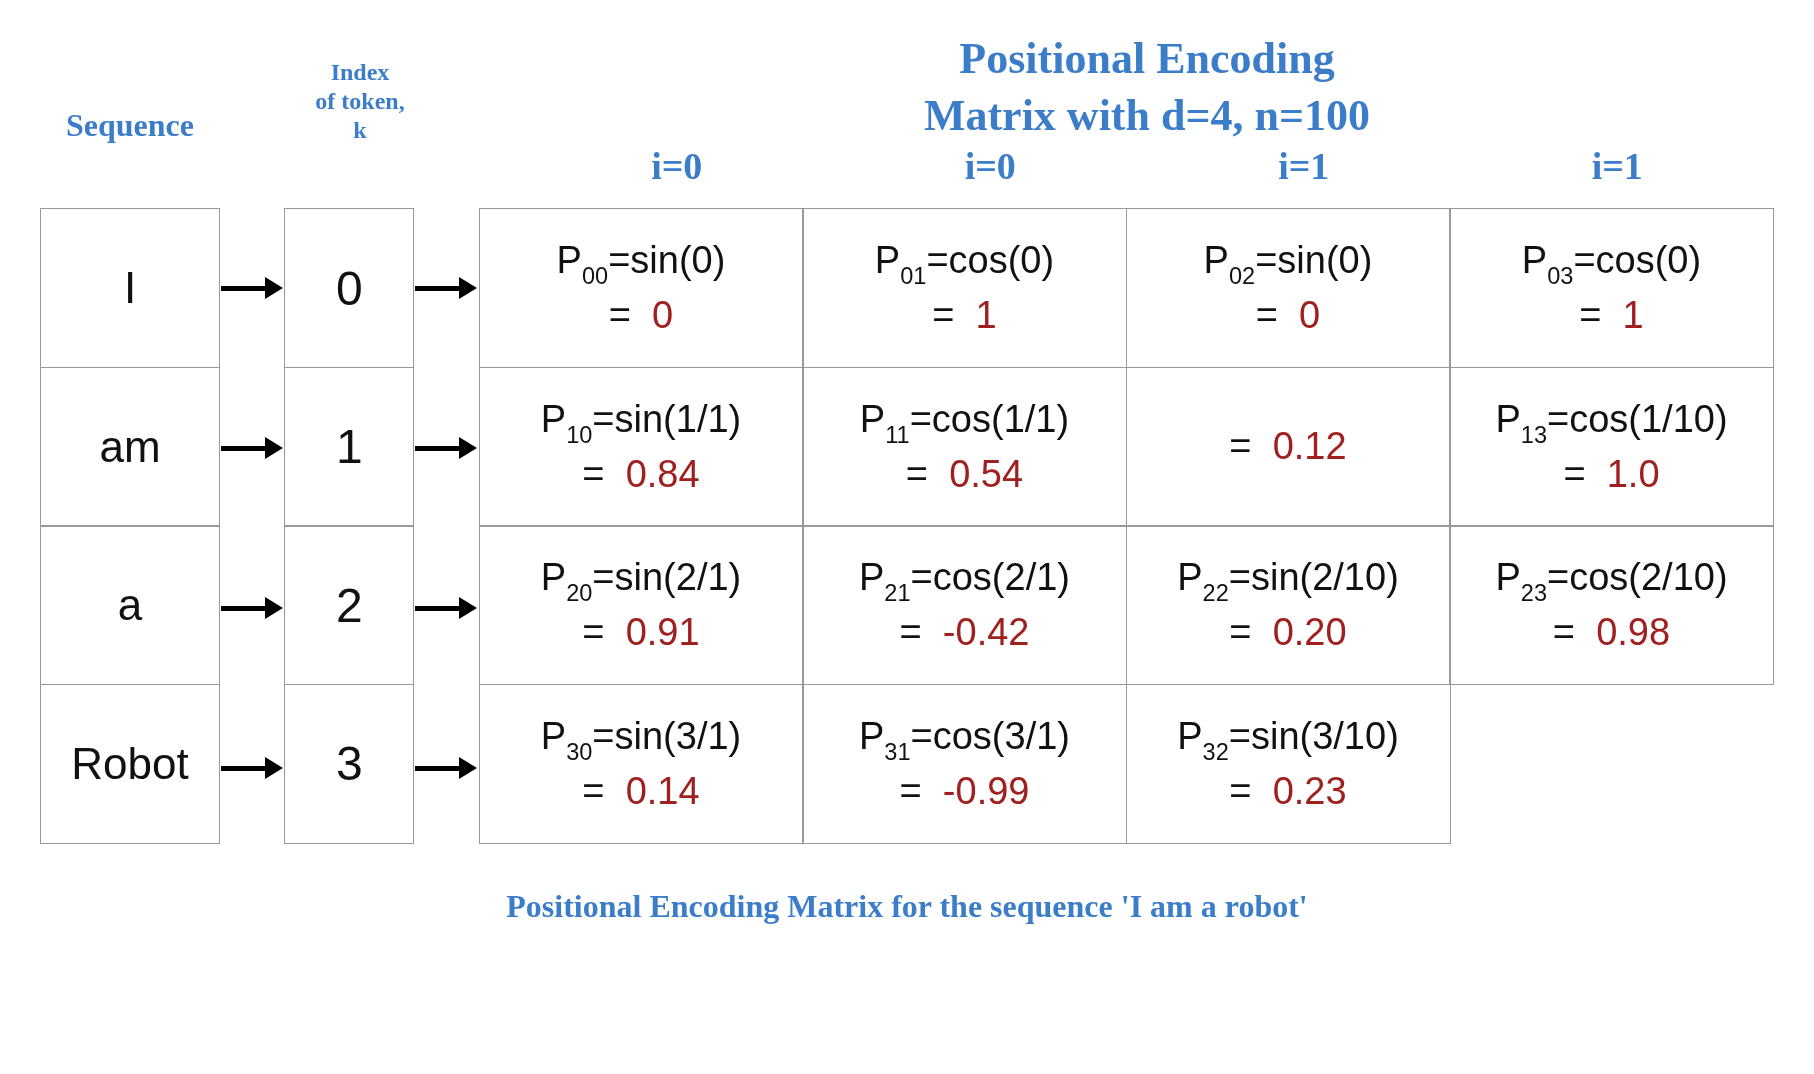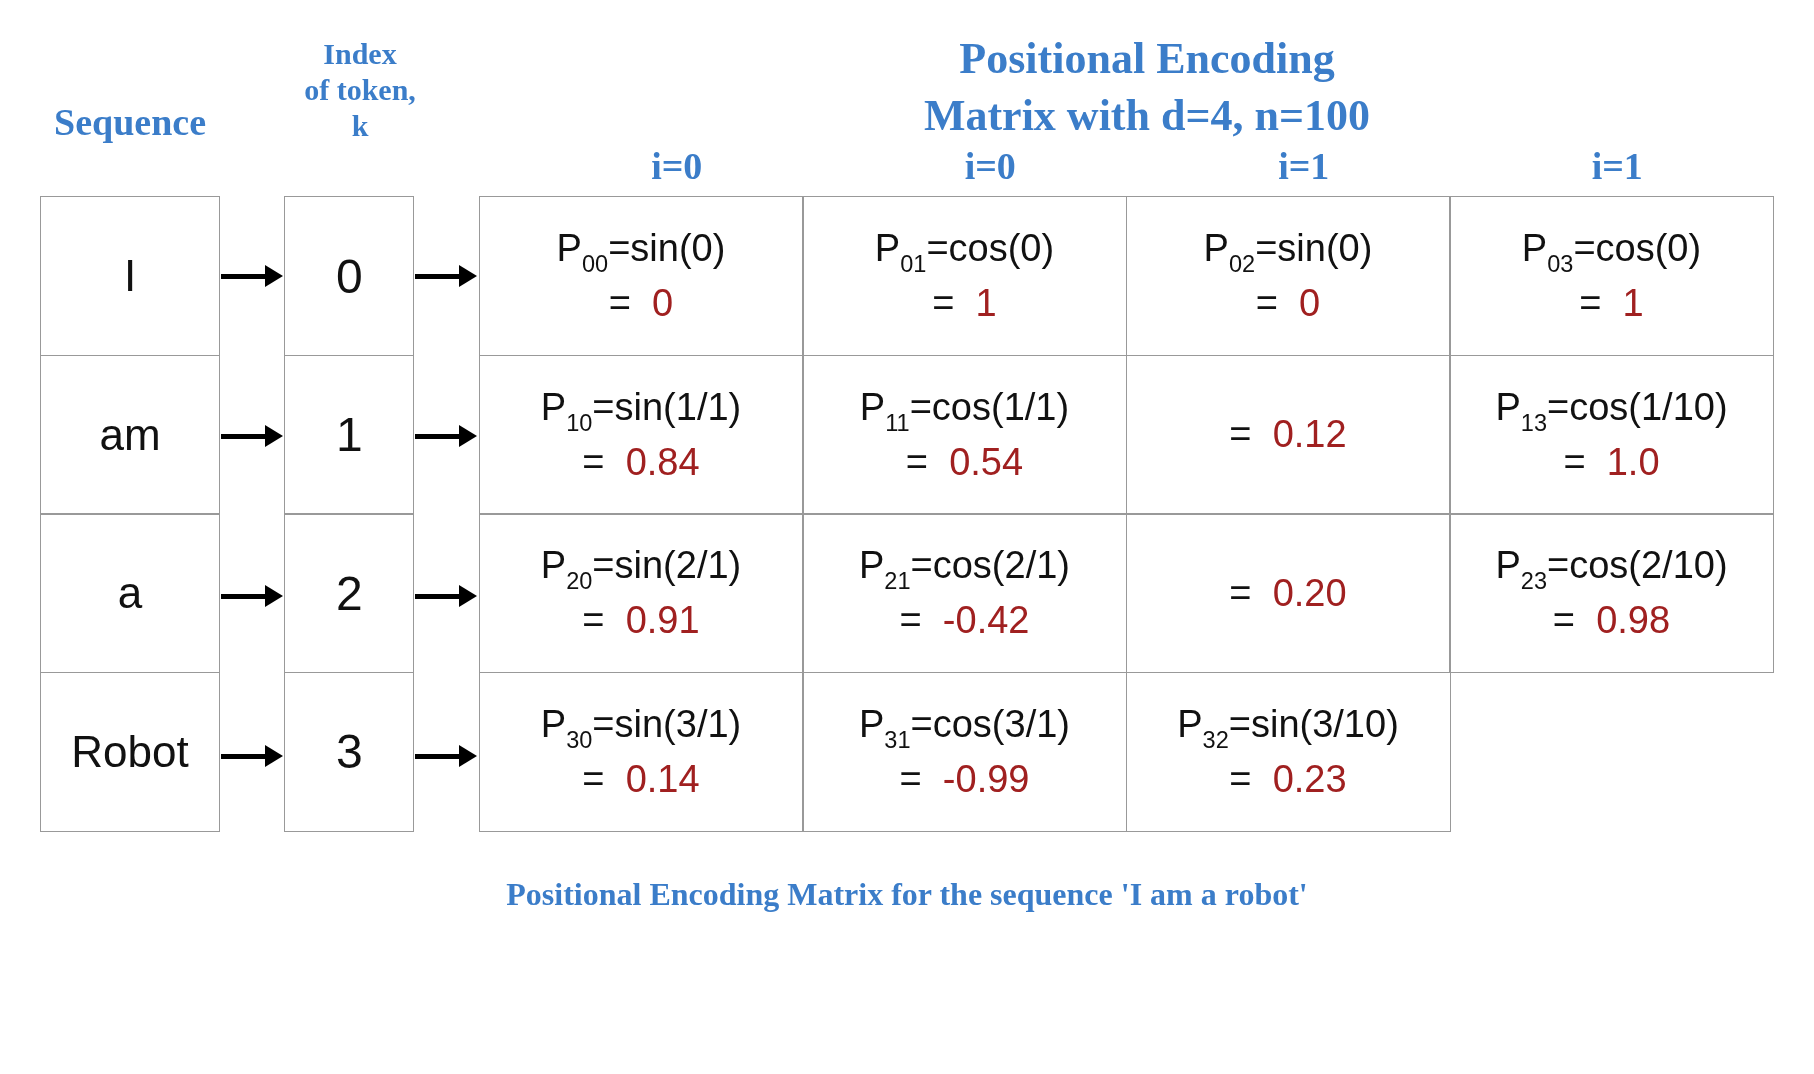--- a/index.html
+++ b/index.html
@@ -17,41 +17,41 @@
       font-weight: 600;
     }
     .header-row {
       display: flex;
       align-items: flex-end;
       margin-bottom: 10px;
     }
     .seq-header {
       width: 180px;
       text-align: center;
-      font-size: 38px;
+      font-size: 32px;
       padding-top: 60px;
     }
     .idx-header {
       width: 200px;
       text-align: center;
-      font-size: 30px;
+      font-size: 24px;
       line-height: 1.2;
       margin-left: 40px;
     }
     .matrix-header-block {
       flex: 1;
       text-align: center;
       font-size: 44px;
       margin-left: 60px;
       line-height: 1.3;
     }
     .i-header-row {
       display: flex;
       margin-left: 480px;
-      margin-bottom: 8px;
+      margin-bottom: 20px;
       margin-top: -10px;
     }
     .i-header {
       width: 325px;
       text-align: center;
       font-size: 38px;
     }
     .content-row {
       display: flex;
       align-items: stretch;
@@ -264,20 +264,21 @@
       <div class="matrix-row">
         <div class="matrix-cell">
           <div class="eq-line">P<span class="sub">20</span>=sin(2/1)</div>
           <div class="eq-line">=&nbsp; <span class="value">0.91</span></div>
         </div>
         <div class="matrix-cell">
           <div class="eq-line">P<span class="sub">21</span>=cos(2/1)</div>
           <div class="eq-line">=&nbsp; <span class="value">-0.42</span></div>
         </div>
         <div class="matrix-cell">
+          <div class="eq-line">P<span class="sub">22</span>=sin(2/10)</div>
           <div class="eq-line">=&nbsp; <span class="value">0.20</span></div>
         </div>
         <div class="matrix-cell">
           <div class="eq-line">P<span class="sub">23</span>=cos(2/10)</div>
           <div class="eq-line">=&nbsp; <span class="value">0.98</span></div>
         </div>
       </div>
       <div class="matrix-row">
         <div class="matrix-cell">
           <div class="eq-line">P<span class="sub">30</span>=sin(3/1)</div>

